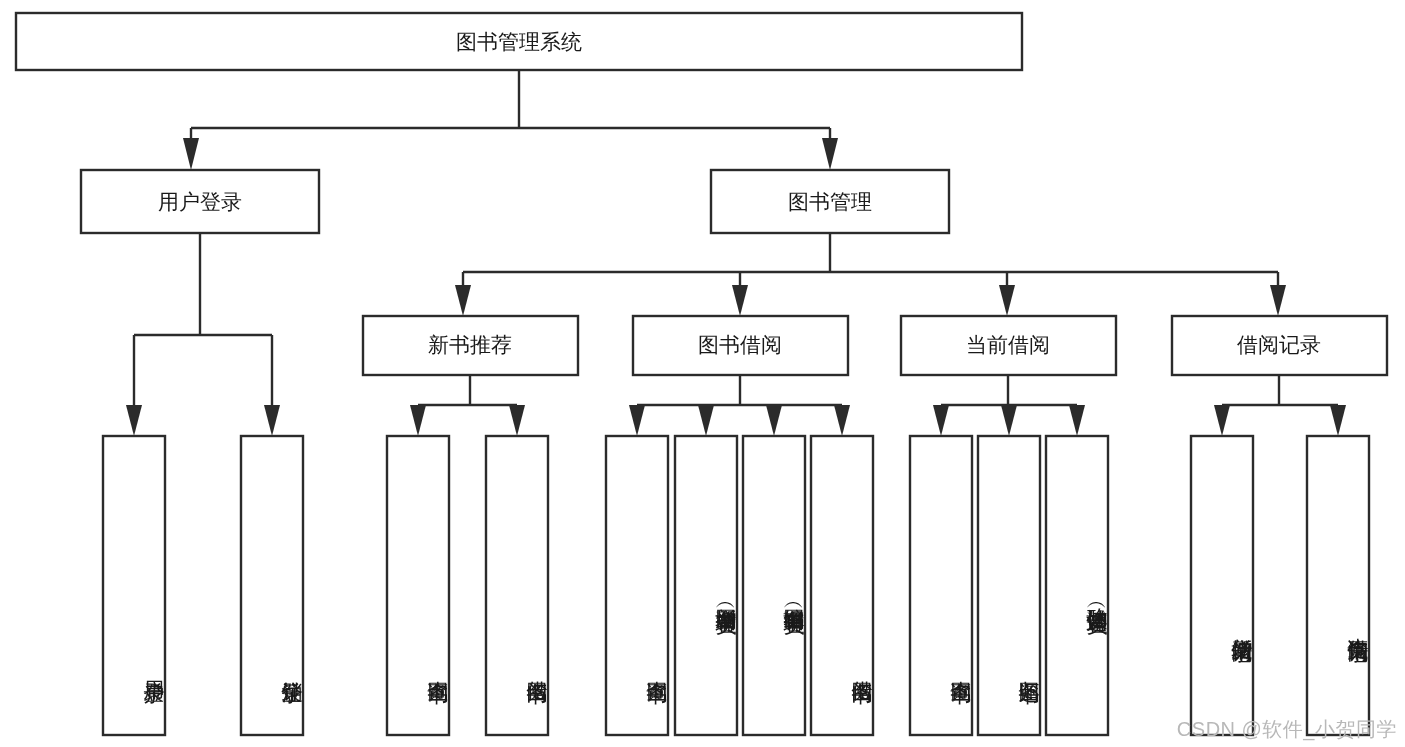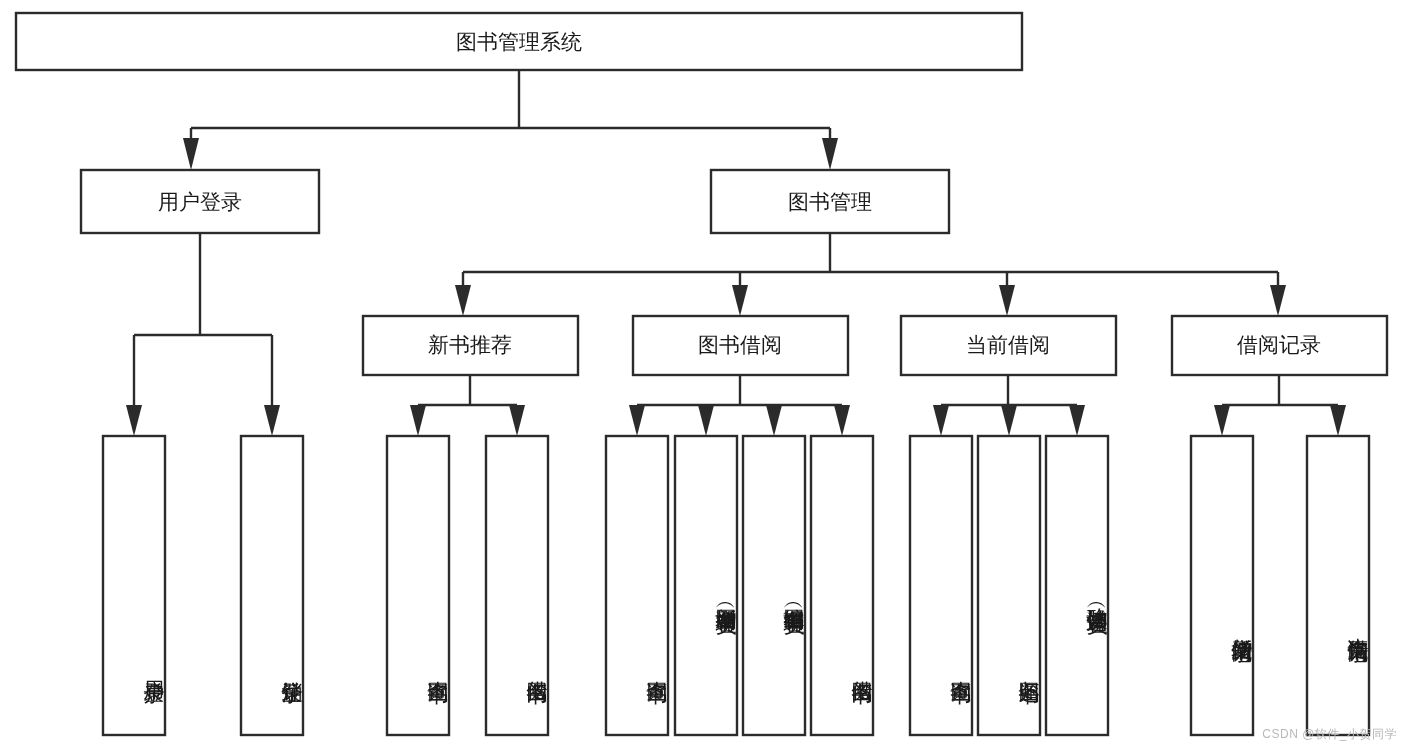--- a/index.html
+++ b/index.html
@@ -62,21 +62,21 @@
     display: flex;
     align-items: flex-start;
     justify-content: center;
     pointer-events: none;
   }
   .watermark {
     position: absolute;
     right: 8px;
     bottom: 4px;
     font-family: "Liberation Sans", "DejaVu Sans", sans-serif;
-    font-size: 12px;
+    font-size: 20px;
     color: #b8b8b8;
     letter-spacing: 0.5px;
     white-space: nowrap;
   }
 </style>
 </head>
 <body>
 
 <div id="diagram-root">
 

